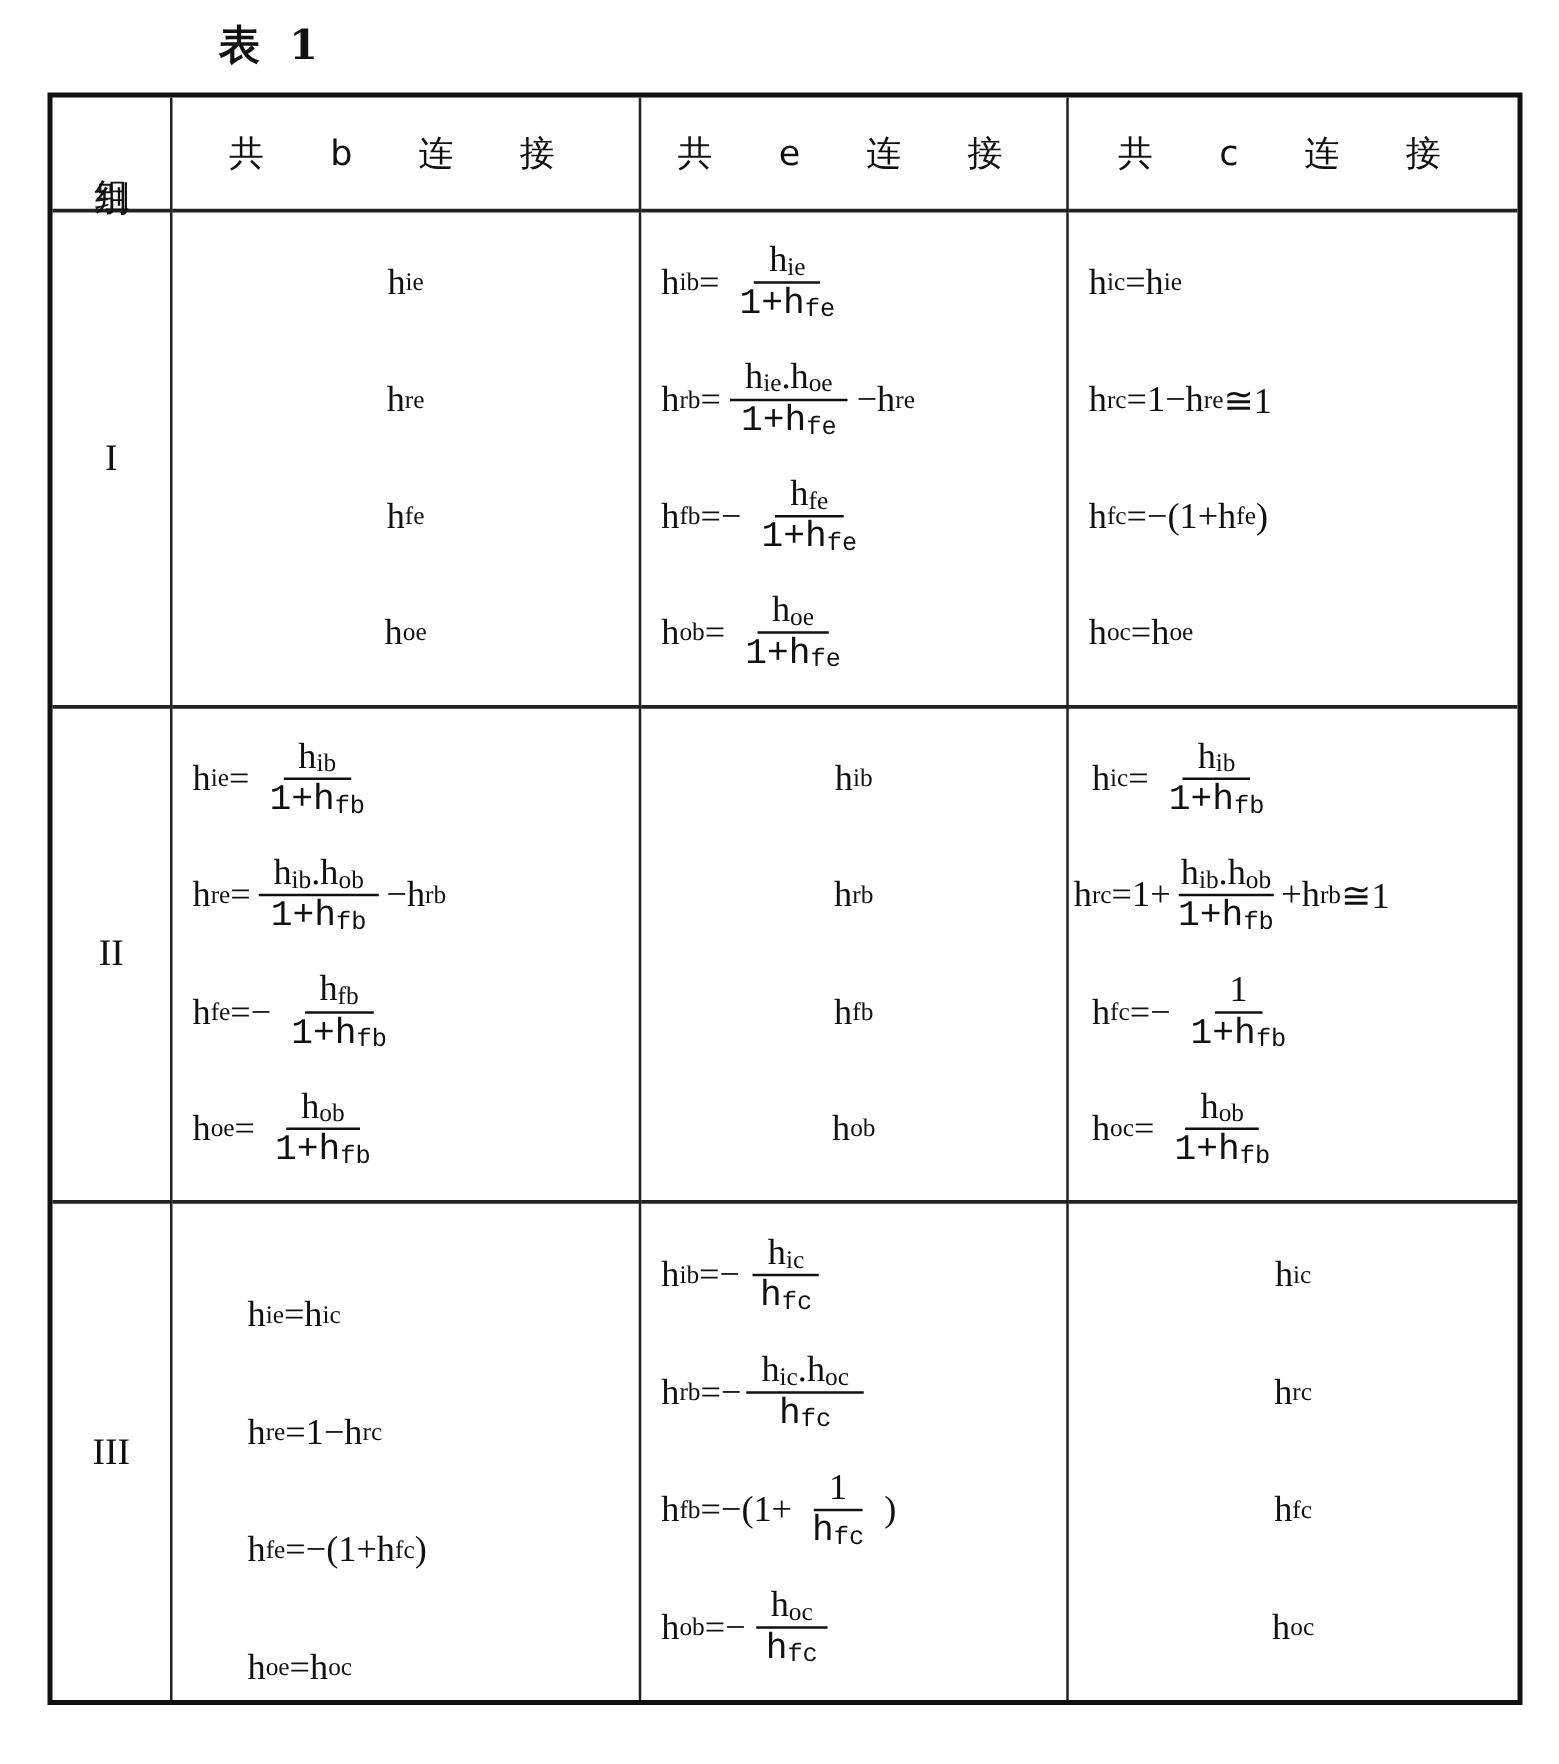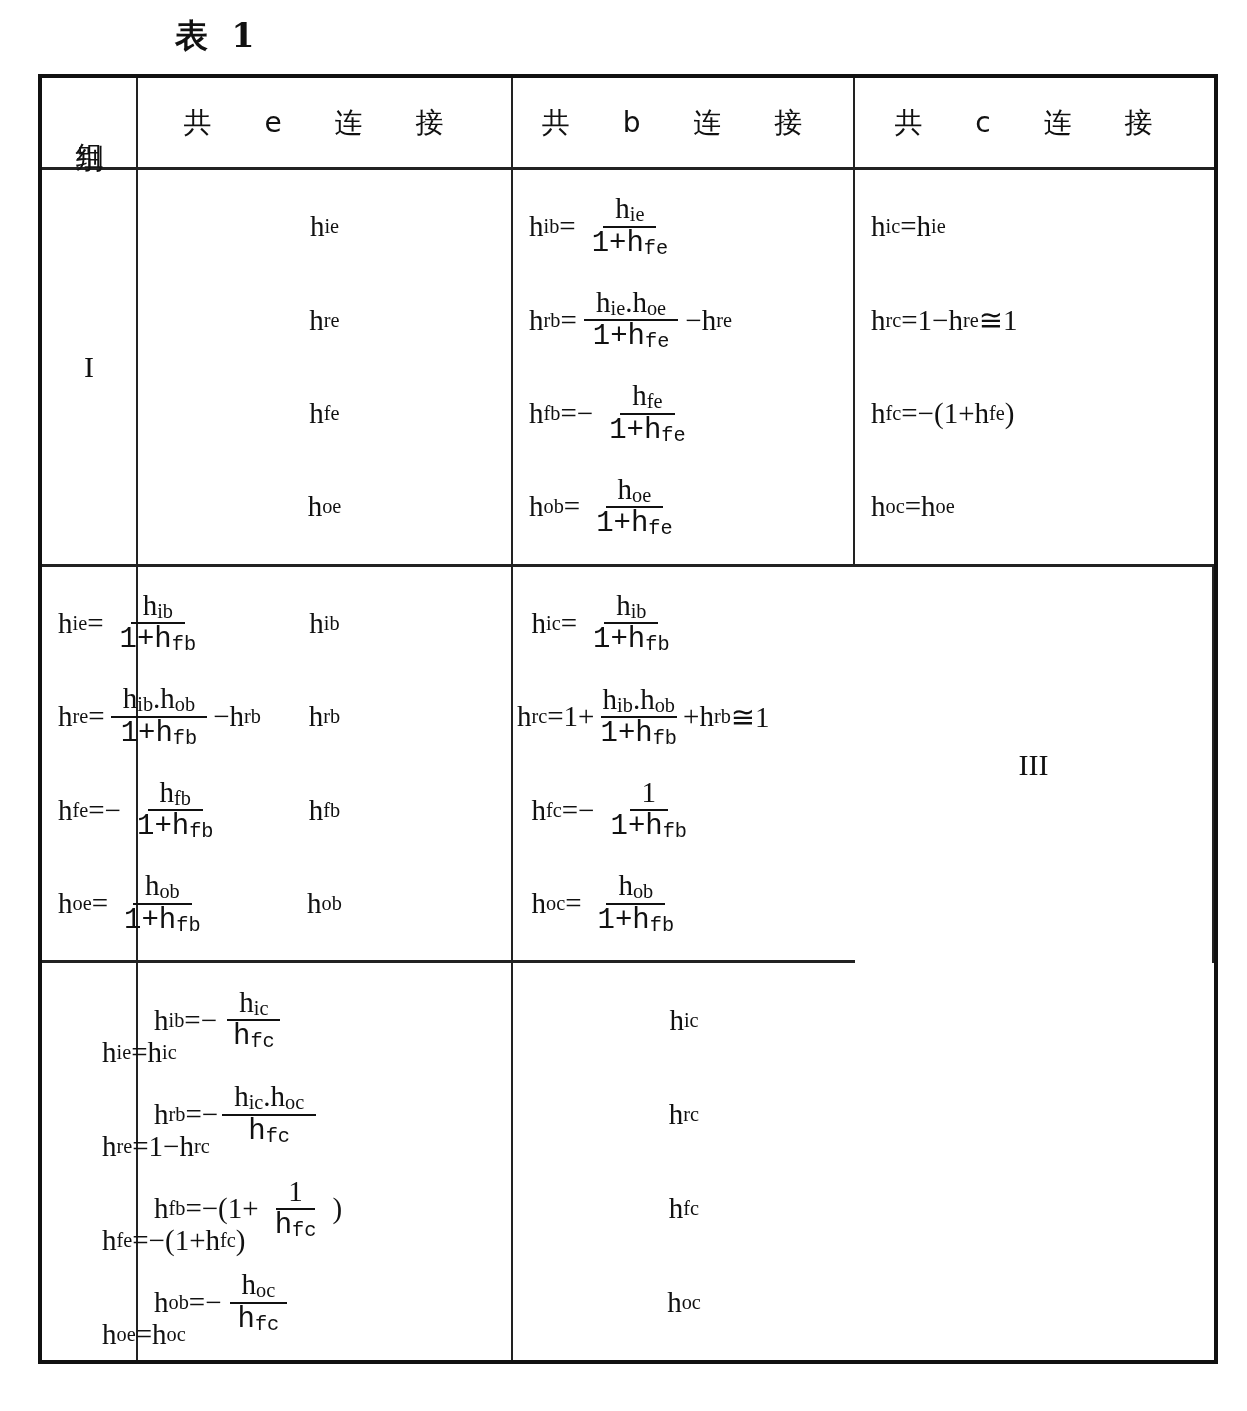--- a/index.html
+++ b/index.html
@@ -29,22 +29,22 @@
 <body>
 
 <div class="caption">表 1</div>
 
 <div class="tbl">
   <div class="grid">
 
     <div class="cell hdr">
         <span class="grp-hdr">组别</span>
       </div>
+    <div class="cell hdr">共 b 连 接</div>
     <div class="cell hdr">共 e 连 接</div>
-    <div class="cell hdr">共 b 连 接</div>
     <div class="cell hdr lastcol">共 c 连 接</div>
 
     <div class="cell grp">I</div>
     <div class="cell">
       <div class="stack center">
         <div class="f">h<sub>ie</sub></div>
         <div class="f">h<sub>re</sub></div>
         <div class="f">h<sub>fe</sub></div>
         <div class="f">h<sub>oe</sub></div>
       </div>
@@ -71,20 +71,21 @@
     </div>
     <div class="cell lastcol">
       <div class="stack">
         <div class="f">h<sub>ic</sub>=h<sub>ie</sub></div>
         <div class="f">h<sub>rc</sub>=1−h<sub>re</sub>≅1</div>
         <div class="f">h<sub>fc</sub>=−(1+h<sub>fe</sub>)</div>
         <div class="f">h<sub>oc</sub>=h<sub>oe</sub></div>
       </div>
     </div>
 
+    <div class="cell grp">II</div>
     <div class="cell">
       <div class="stack">
         <div class="f">h<sub>ie</sub>=<span class="frac">
               <span class="num">h<sub>ib</sub></span>
               <span class="den">1+h<sub>fb</sub></span>
             </span></div>
         <div class="f">h<sub>re</sub>=<span class="frac">
               <span class="num">h<sub>ib</sub>.h<sub>ob</sub></span>
               <span class="den">1+h<sub>fb</sub></span>
             </span>−h<sub>rb</sub></div>

